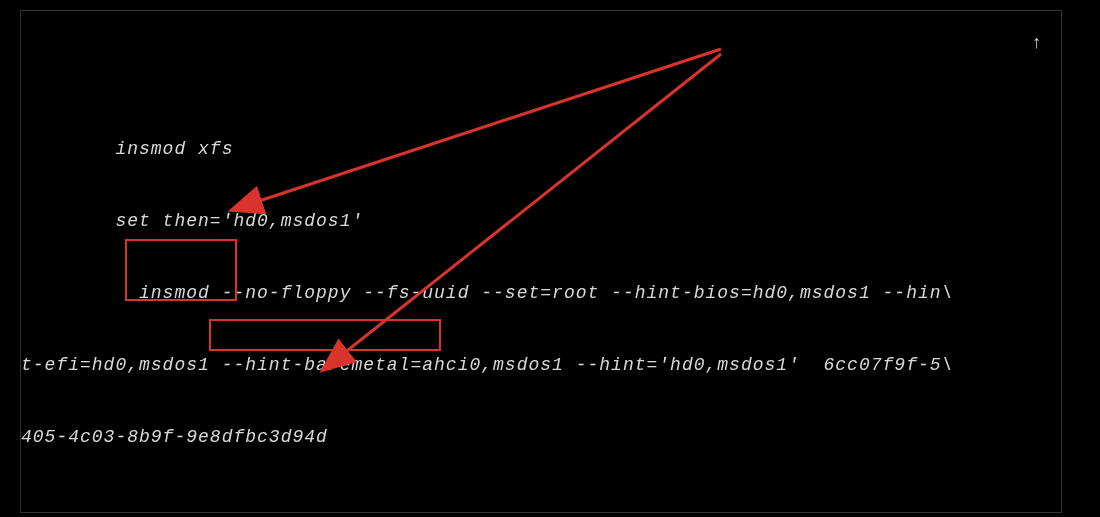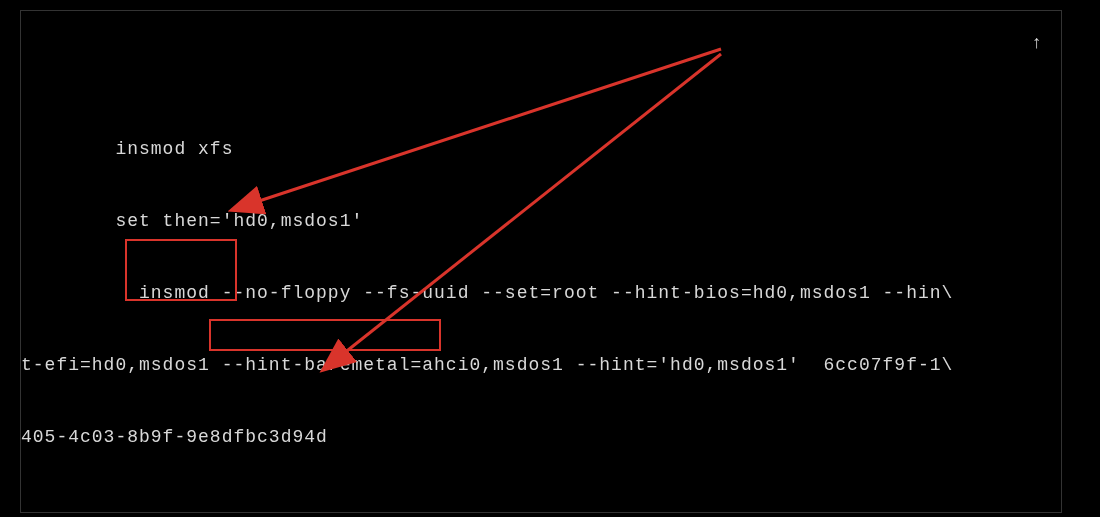--- a/index.html
+++ b/index.html
@@ -10,21 +10,21 @@
     margin:10px 0 0 20px;
     background:#000;
     color:#d8d8d8;
     font-size:18px;
     line-height:24px;
     letter-spacing:1px;
     white-space:pre;
     border:1px solid #333;
     padding-top:6px;
   }
-  .line{white-space:pre;}
+  .line{white-space:pre;font-style:italic;}
   .scroll-up{
     position:absolute;
     top:20px;
     right:18px;
     color:#d8d8d8;
     font-size:18px;
   }
   .highlight-box{
     position:absolute;
     border:2px solid #d9342b;
@@ -43,21 +43,21 @@
 </head>
 <body>
 
 <div class="terminal">
 
   <span class="scroll-up">↑</span>
 
   <div class="line">        insmod xfs</div>
   <div class="line">        set then='hd0,msdos1'</div>
   <div class="line">          insmod --no-floppy --fs-uuid --set=root --hint-bios=hd0,msdos1 --hin\</div>
-  <div class="line">t-efi=hd0,msdos1 --hint-baremetal=ahci0,msdos1 --hint='hd0,msdos1'  6cc07f9f-1\</div>
+  <div class="line">t-efi=hd0,msdos1 --hint-baremetal=ahci0,msdos1 --hint='hd0,msdos1'  6cc07f9f-5\</div>
   <div class="line">405-4c03-8b9f-9e8dfbc3d94d</div>
   
   
   
   
   
   
   
   
   <div class="line"></div>

